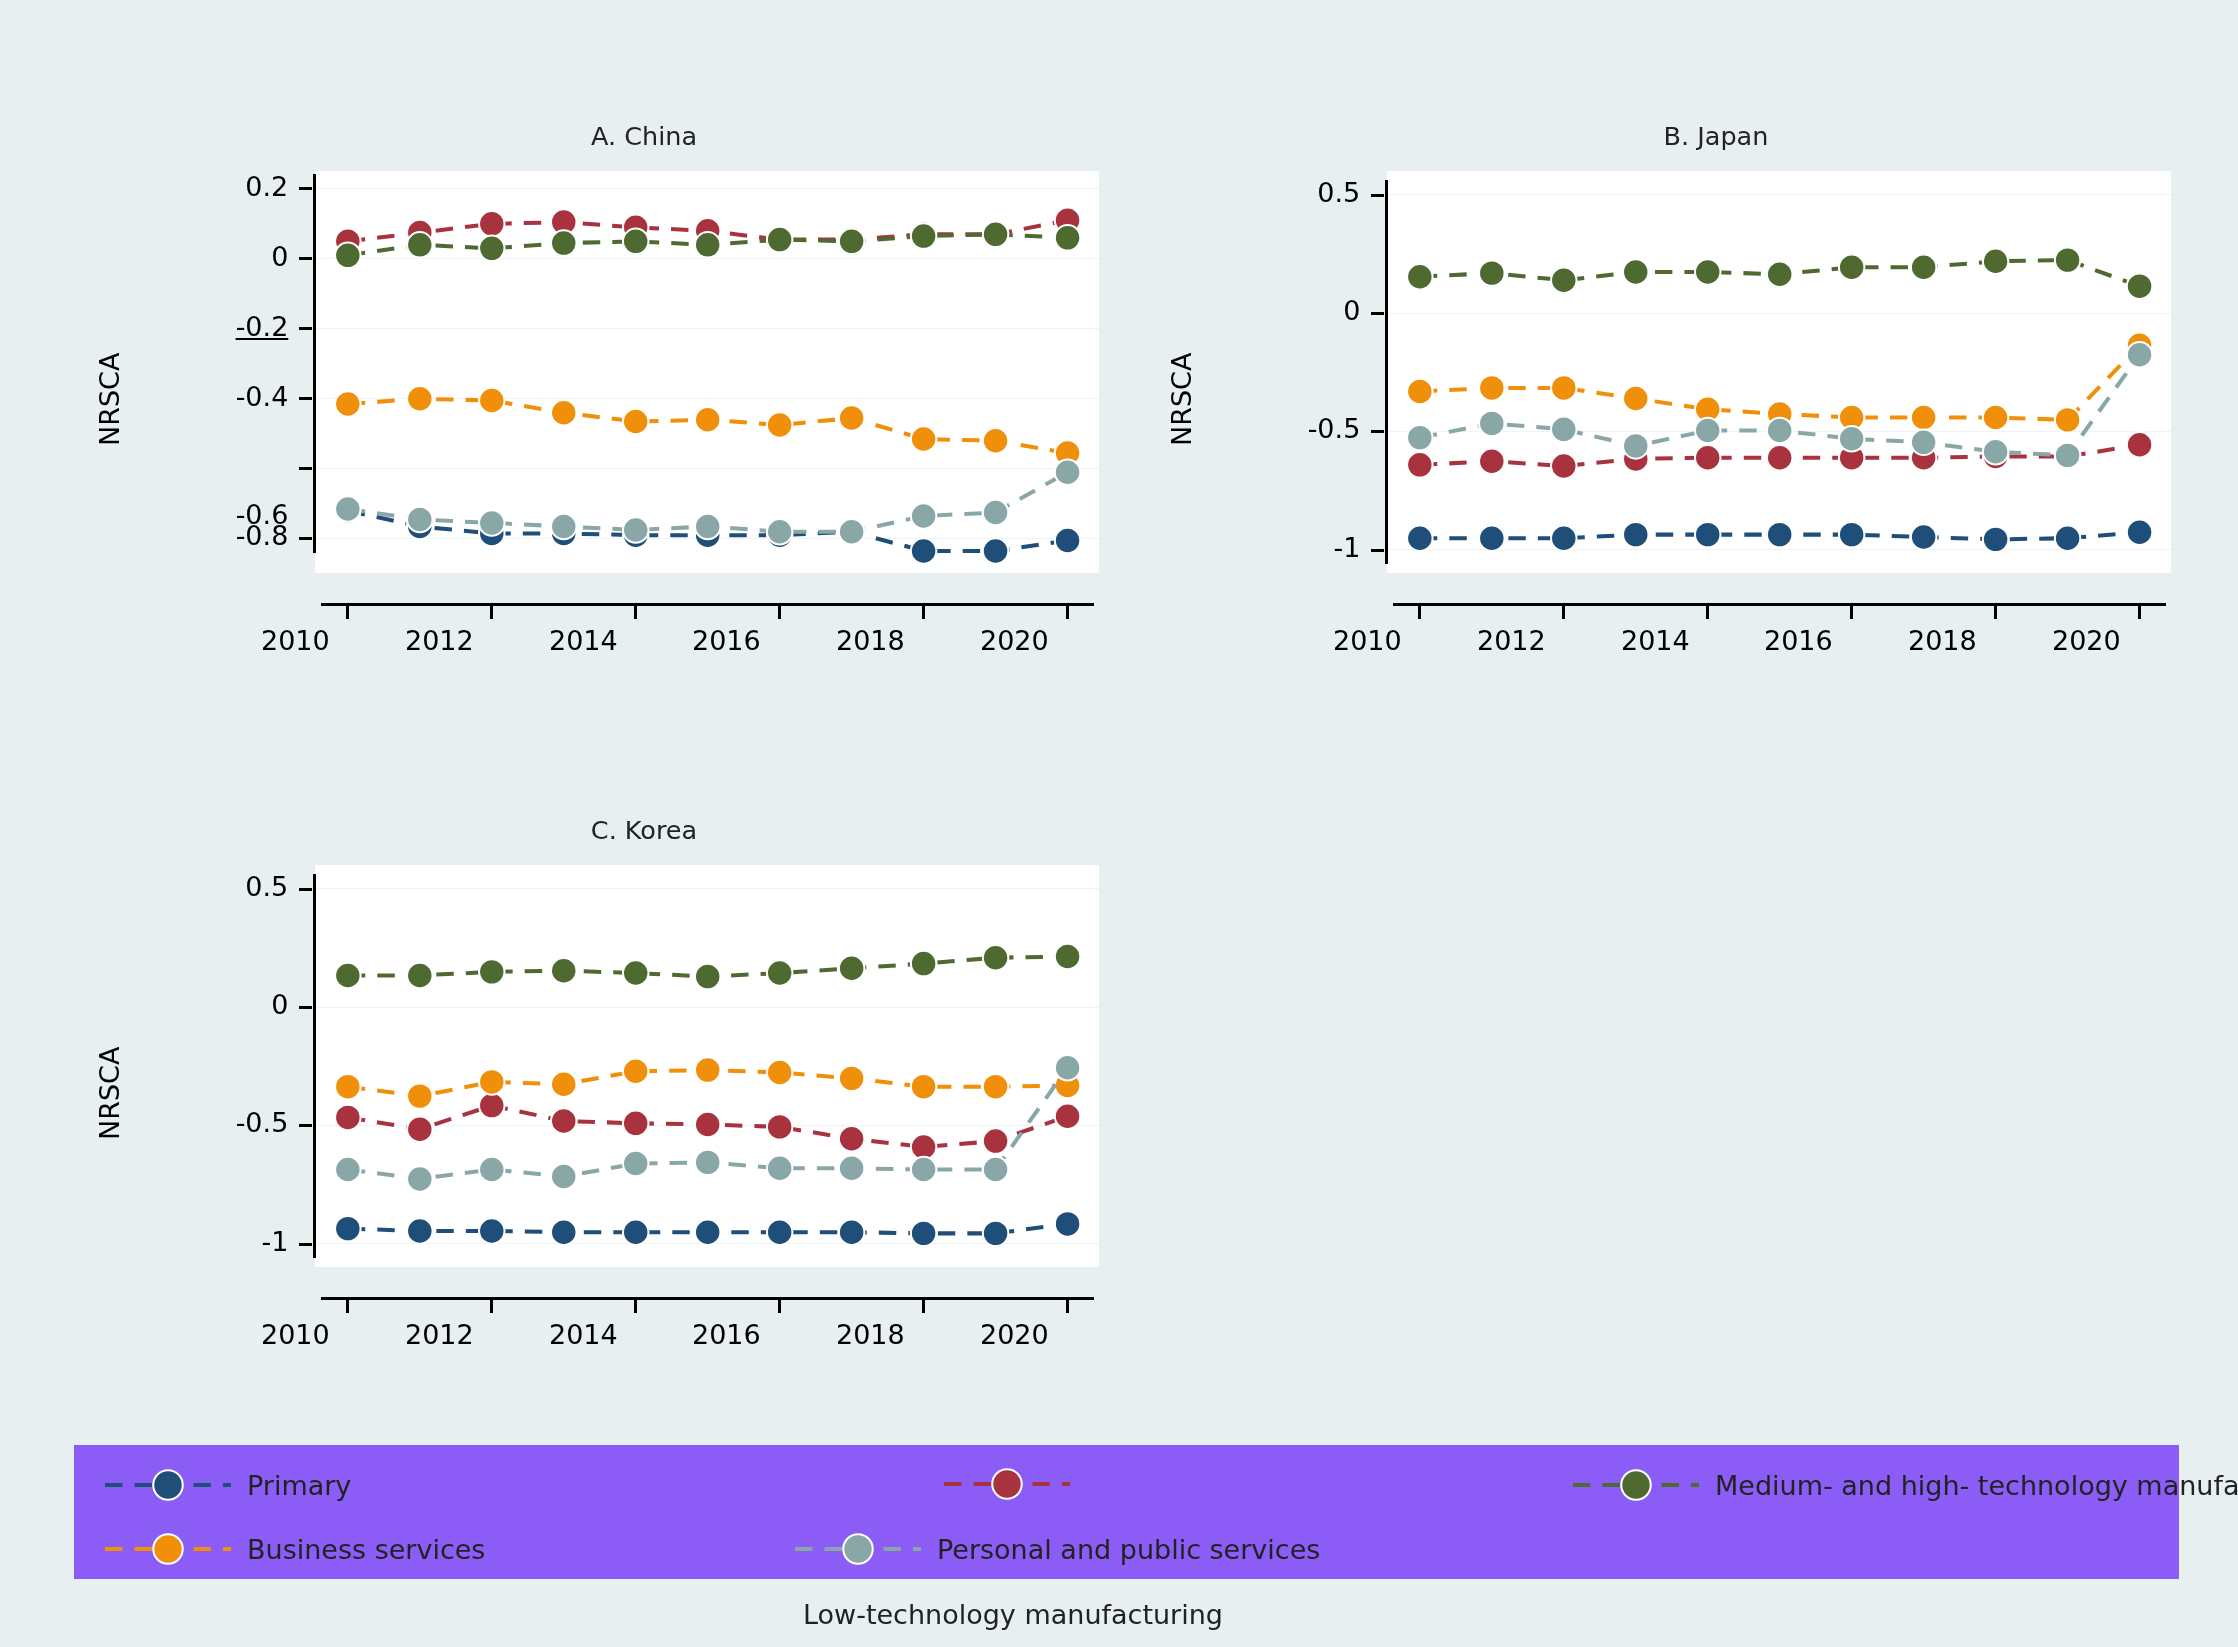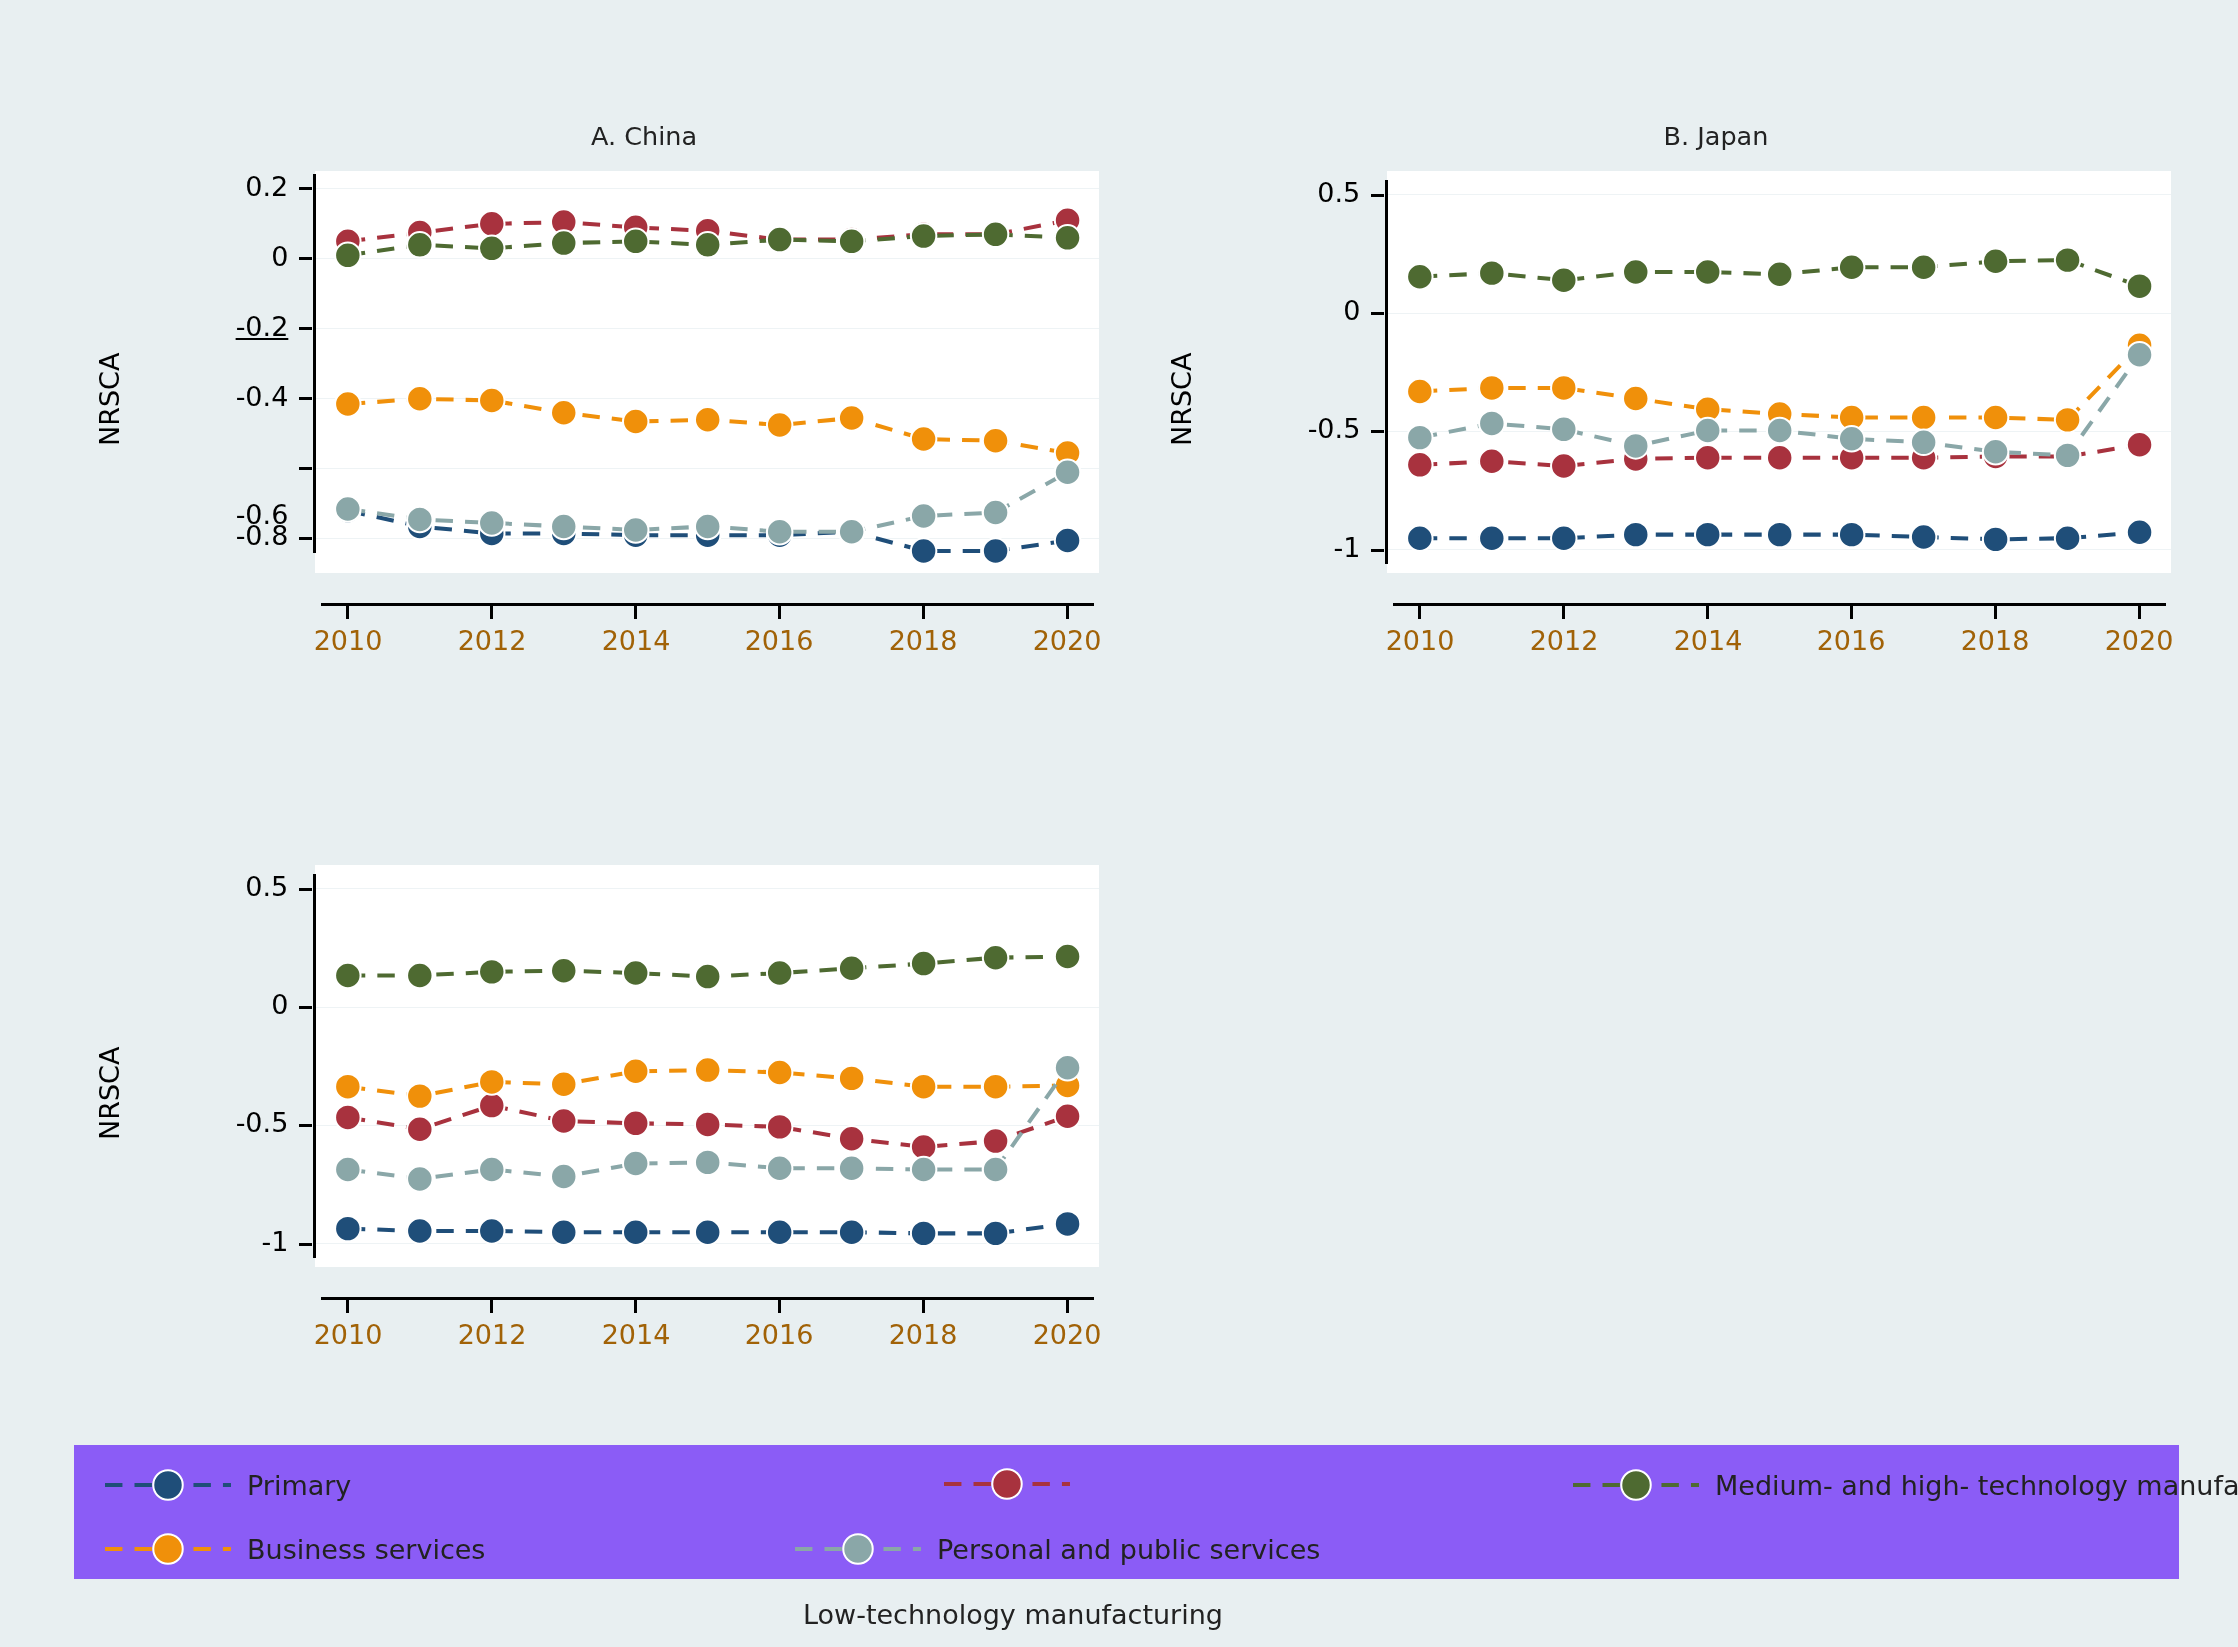--- a/index.html
+++ b/index.html
@@ -40,22 +40,22 @@
     position: absolute;
     background: #000;
   }
   .tick {
     position: absolute;
     background: #000;
   }
   .xticklabel {
     position: absolute;
     font-size: 27px;
-    color: #a16207;
-    text-align: center;
+    color: #000000;
+    text-align: left;
     font-family: "DejaVu Sans", sans-serif;
   }
   .yticklabel {
     position: absolute;
     font-size: 27px;
     color: #000;
     text-align: right;
     font-family: "DejaVu Sans", sans-serif;
     white-space: nowrap;
   }
@@ -318,20 +318,21 @@
       <div class="tick" style="left: 657px; top: 485px; width: 2.7px; height: 13.4px;"></div>
       <div class="xticklabel" style="left: 571px; width: 174px; top: 504px;">2016</div>
       <div class="tick" style="left: 801px; top: 485px; width: 2.7px; height: 13.4px;"></div>
       <div class="xticklabel" style="left: 715px; width: 174px; top: 504px;">2018</div>
       <div class="tick" style="left: 945px; top: 485px; width: 2.7px; height: 13.4px;"></div>
       <div class="xticklabel" style="left: 859px; width: 174px; top: 504px;">2020</div>
       <div class="ylabel" style="left: -27px; top: 325px;">NRSCA</div>
     </div>
 
   <div class="panel" id="panel-korea" style="left:121px; top:815px; width:1046px; height:550px;">
+    <div class="panel-title">C. Korea</div>
   <div class="plotbox" style="left: 194px; top: 50px; width: 784px; height: 402px;"></div>
       <div class="gridline" style="left: 194px; width: 784px; top: 73px;"></div>
       <div class="gridline" style="left: 194px; width: 784px; top: 192px;"></div>
       <div class="gridline" style="left: 194px; width: 784px; top: 310px;"></div>
       <div class="gridline" style="left: 194px; width: 784px; top: 428px;"></div>
       <svg class="series-layer" width="1046" height="550" viewBox="0 0 1560 820">
         <g>
           <path d="M338.30 616.76 L445.64 620.29 L552.98 620.29 L660.32 622.06 L767.66 622.06 L875.00 622.06 L982.34 622.06 L1089.68 622.06 L1197.02 623.82 L1304.36 623.82 L1411.70 609.71" fill="none" stroke="#1f4e79" stroke-width="6" stroke-dasharray="26 18" stroke-linecap="butt"></path>
           <circle cx="338.30" cy="616.76" r="19" fill="#1f4e79" stroke="#ffffff" stroke-width="3"></circle>
           <circle cx="445.64" cy="620.29" r="19" fill="#1f4e79" stroke="#ffffff" stroke-width="3"></circle>

